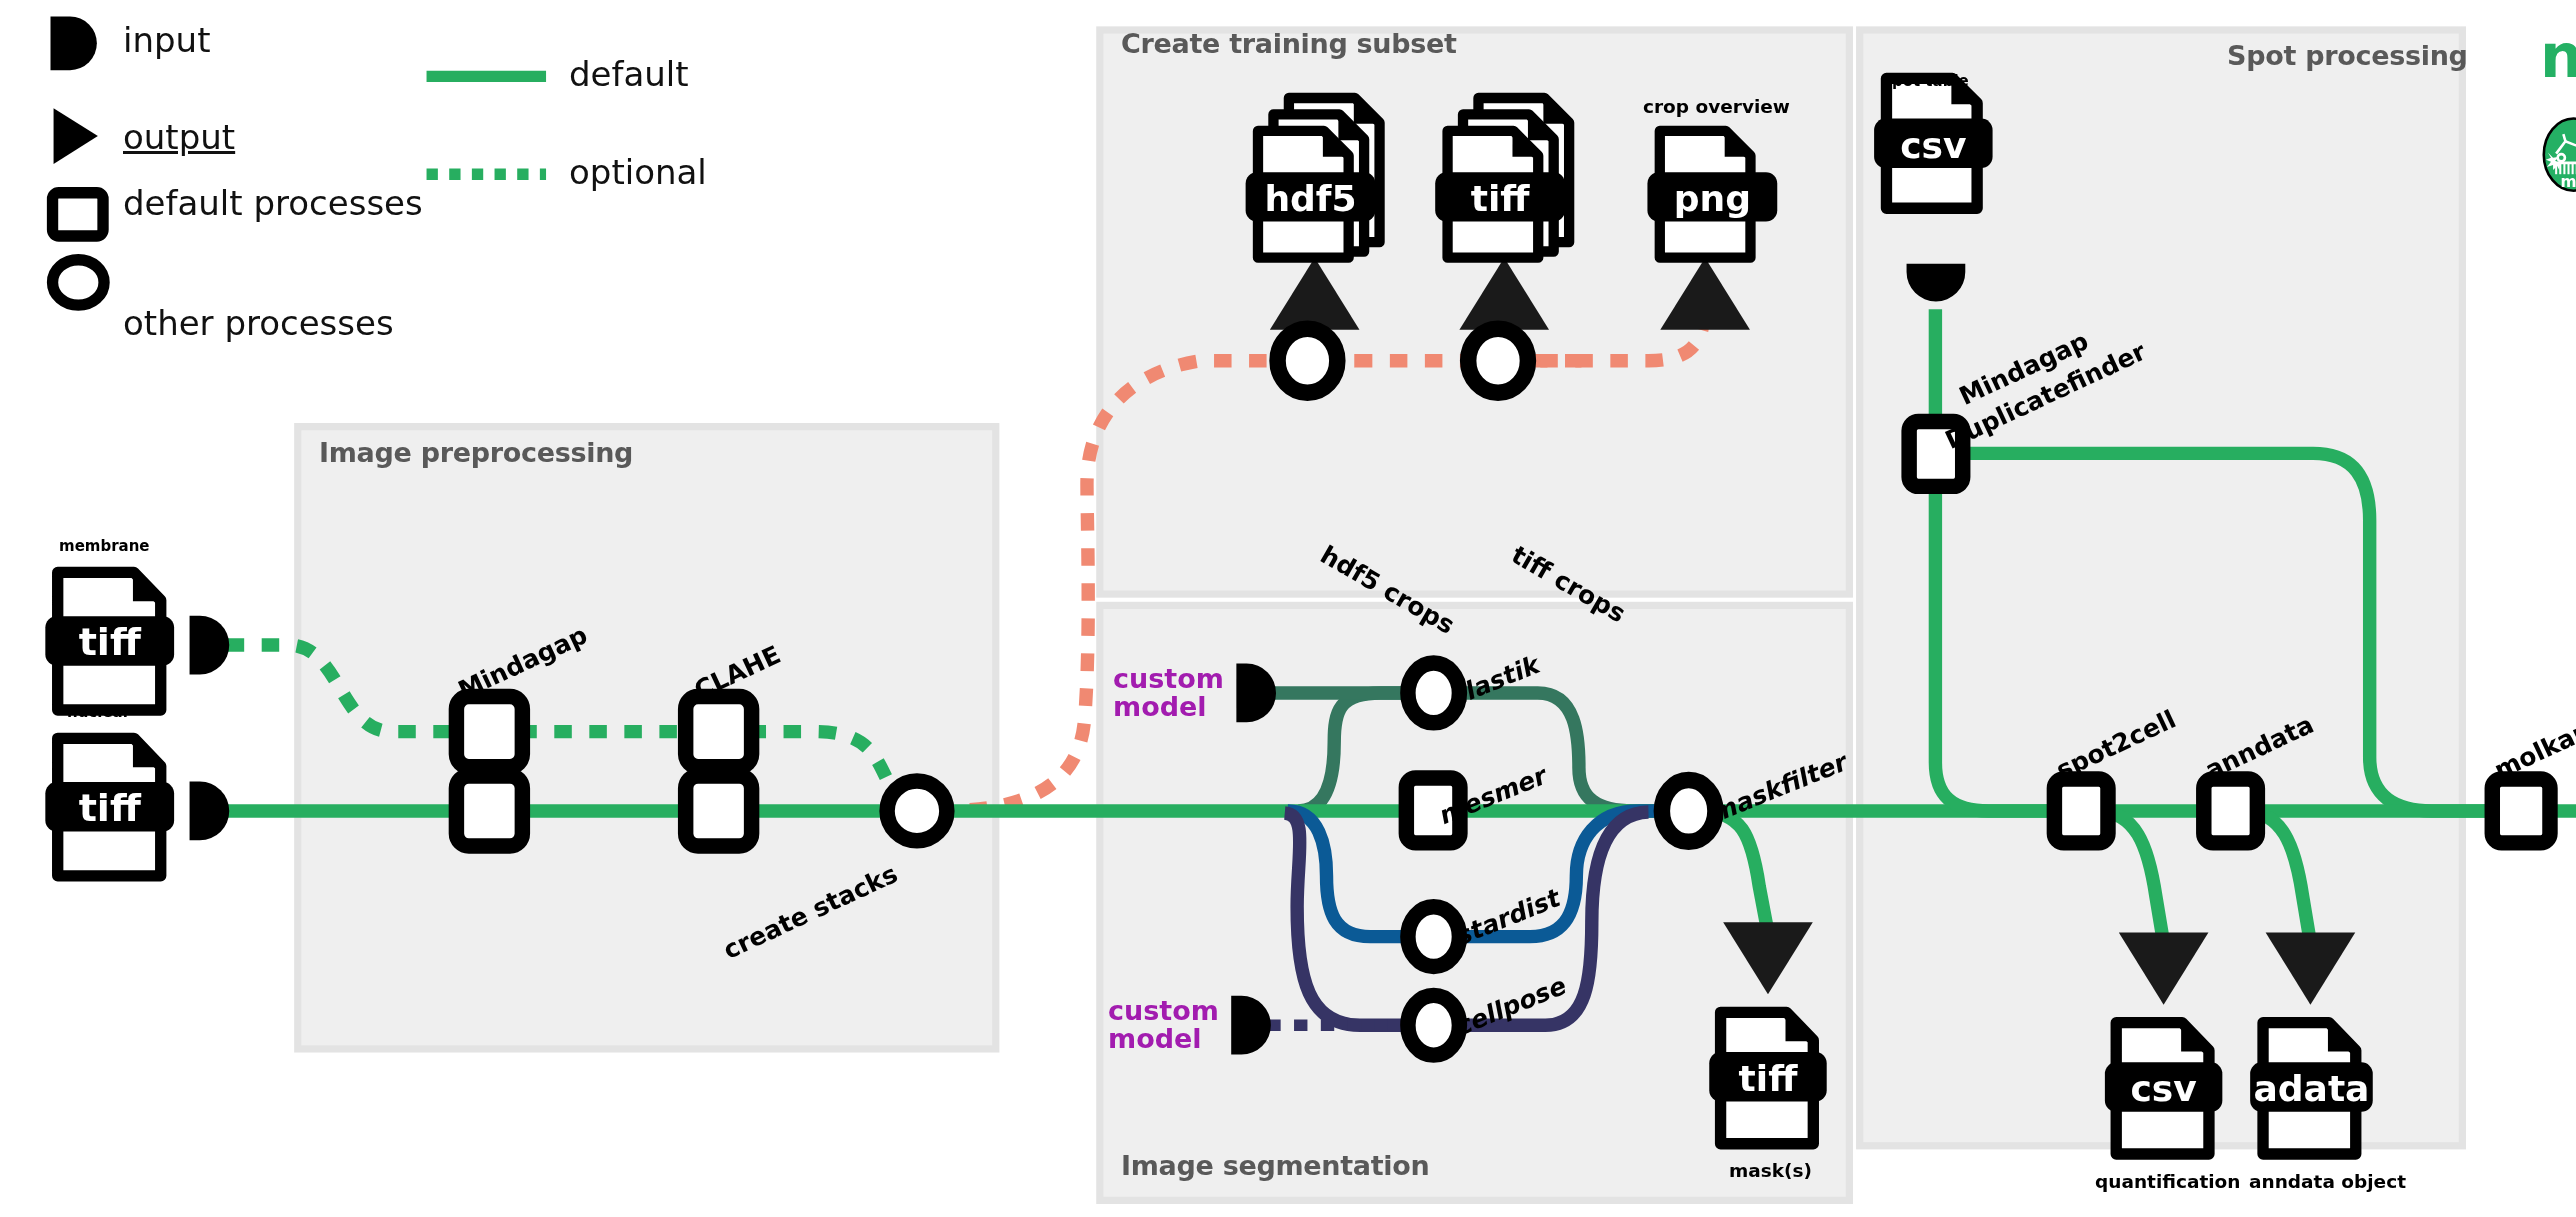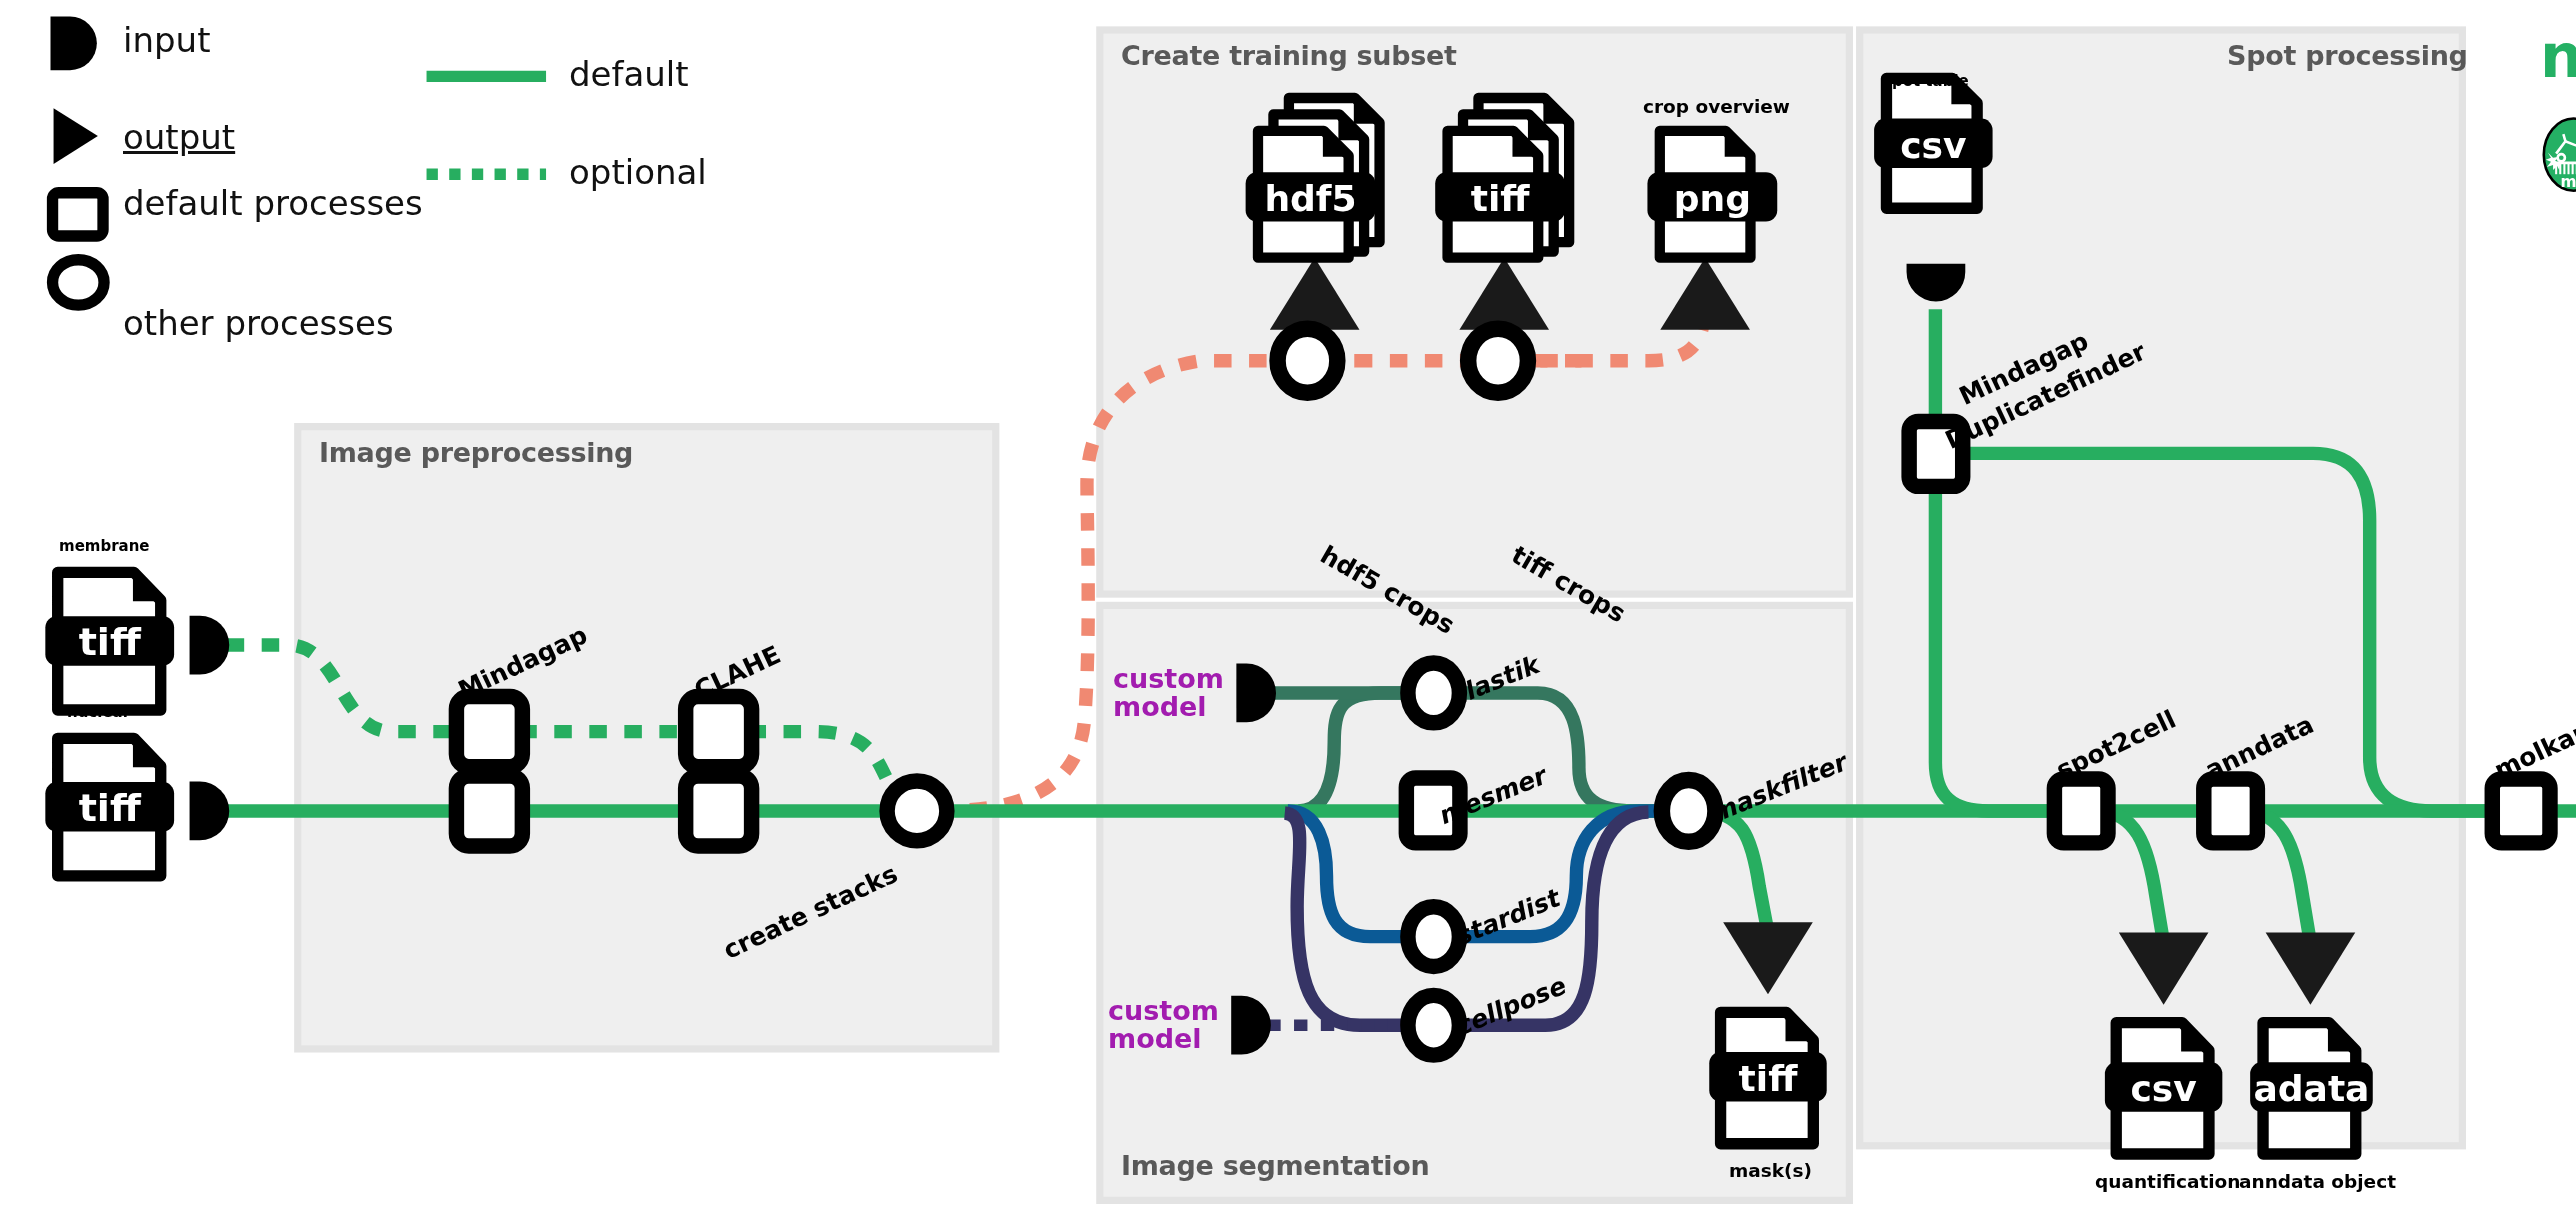--- a/index.html
+++ b/index.html
@@ -292,34 +292,34 @@
   <div class="txt legend-label" style="left:123px;top:183px;">default processes</div>
   <div class="txt legend-label" style="left:123px;top:264px;margin-top:39px;">other processes</div>
   <div class="txt legend-label" style="left:569px;top:54px;">default</div>
   <div class="txt legend-label" style="left:569px;top:152px;">optional</div>
 
   <div class="txt logo-text" style="left:2540px;top:20.6px;">
     <span class="logo-nf">nf-</span>
   </div>
 
   <div class="txt panel-title" style="left:319px;top:437px;">Image preprocessing</div>
-  <div class="txt panel-title" style="left:1121px;top:40px;">Create training subset</div>
+  <div class="txt panel-title" style="left:1121px;top:28px;">Create training subset</div>
   <div class="txt panel-title" style="left:1121px;top:1150px;">Image segmentation</div>
   <div class="txt panel-title" style="left:2227px;top:40px;">Spot processing</div>
 
   <div class="txt io-label" style="left:47px;top:537px;margin-left:12px;">membrane</div>
   <div class="txt io-label" style="left:67px;top:703px;">nuclear</div>
   <div class="txt io-label" style="left:1883px;top:72px;">spot table</div>
   <div class="txt cm-label" style="left:1113px;top:665px;">custom<br>model</div>
   <div class="txt cm-label" style="left:1108px;top:997px;">custom<br>model</div>
 
   <div class="txt file-cap" style="left:1643px;top:96px;">crop overview</div>
   <div class="txt file-cap" style="left:1729px;top:1160px;">mask(s)</div>
   <div class="txt file-cap" style="left:2095px;top:1171px;">quantification</div>
-  <div class="txt file-cap" style="left:2239px;top:1171px;">anndata object</div>
+  <div class="txt file-cap" style="left:2239px;top:1171px;padding-left:10px;">anndata object</div>
 
   <div class="txt node-label" style="left:466px;top:676px;transform:rotate(-25deg);transform-origin:left bottom;">Mindagap</div>
   <div class="txt node-label" style="left:702px;top:676px;transform:rotate(-25deg);transform-origin:left bottom;">CLAHE</div>
   <div class="txt node-label" style="left:731px;top:936px;transform:rotate(-25deg);transform-origin:left bottom;">create stacks</div>
   <div class="txt node-label" style="left:1330px;top:540px;transform:rotate(30deg);transform-origin:left top;">hdf5 crops</div>
   <div class="txt node-label" style="left:1521px;top:540px;transform:rotate(30deg);transform-origin:left top;">tiff crops</div>
   <div class="txt node-label ital" style="left:1464px;top:680px;transform:rotate(-22deg);transform-origin:left bottom;">ilastik</div>
   <div class="txt node-label ital" style="left:1446px;top:801px;transform:rotate(-22deg);transform-origin:left bottom;">mesmer</div>
   <div class="txt node-label ital" style="left:1463px;top:922px;transform:rotate(-22deg);transform-origin:left bottom;">stardist</div>
   <div class="txt node-label ital" style="left:1463px;top:1012px;transform:rotate(-22deg);transform-origin:left bottom;">cellpose</div>

